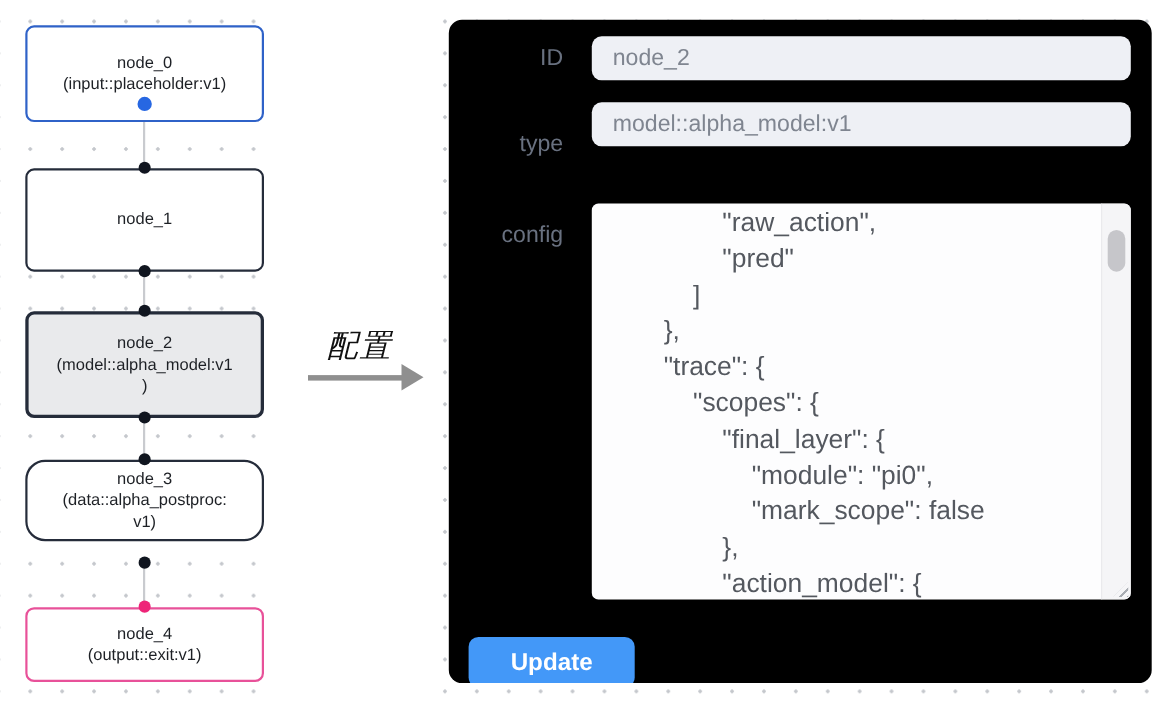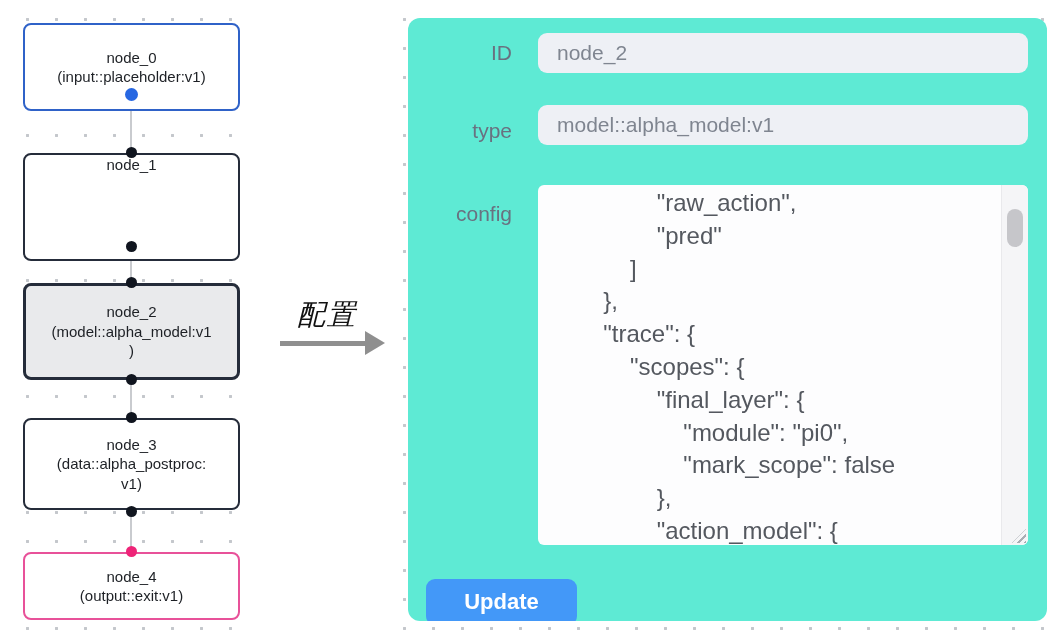--- a/index.html
+++ b/index.html
@@ -62,21 +62,21 @@
   .anno-arrow-head {
     position: absolute; left: 365px; top: 331px; width: 0; height: 0; z-index: 2;
     border-top: 12px solid transparent;
     border-bottom: 12px solid transparent;
     border-left: 20px solid #8f8f8f;
   }
 
   
   .panel {
     position: absolute; left: 408px; top: 18px; width: 639px; height: 603px;
-    background: #5eead4; border-radius: 12px; z-index: 5; overflow: hidden;
+    background: #000000; border-radius: 12px; z-index: 5; overflow: hidden;
   }
   .panel-label {
     position: absolute; left: 0; width: 104px;
     text-align: right;
     font-size: 21px; line-height: 22px; color: #697180;
   }
   .field-input {
     position: absolute; left: 130px; width: 490px; height: 40px;
     box-sizing: border-box;
     background: #eef0f5; border: none; border-radius: 9px;
@@ -125,31 +125,31 @@
   <div class="edge" style="top:93px;height:60px;"></div>
   <div class="edge" style="top:247px;height:36px;"></div>
   <div class="edge" style="top:380px;height:38px;"></div>
   <div class="edge" style="top:512px;height:40px;"></div>
 
   <div class="node node-input" style="top:23px;height:88px;">
     <div>node_0</div>
     <div class="sub">(input::placeholder:v1)</div>
   </div>
 
-  <div class="node" style="top:153px;height:108px;justify-content:space-between;">
+  <div class="node" style="top:153px;height:94px;">
     <div>node_1</div>
   </div>
 
   <div class="node node-selected" style="top:283px;height:97px;">
     <div>node_2</div>
     <div class="sub">(model::alpha_model:v1
 )</div>
   </div>
 
-  <div class="node" style="top:418px;height:92px;">
+  <div class="node" style="top:418px;height:74px;border-radius:18px;">
     <div>node_3</div>
     <div class="sub">(data::alpha_postproc:
 v1)</div>
   </div>
 
   <div class="node node-output" style="top:552px;height:68px;">
     <div>node_4</div>
     <div class="sub">(output::exit:v1)</div>
   </div>
 
@@ -166,21 +166,21 @@
 <div class="anno-label">配置</div>
 <div class="anno-arrow-shaft"></div>
 <div class="anno-arrow-head"></div>
 
 <div class="panel">
 
   <div class="panel-label" style="top:24px;">ID</div>
   <input class="field-input" style="top: 15px;" type="text" value="node_2">
 
   <div class="panel-label" style="top:102px;">type</div>
-  <input class="field-input" style="top: 87px;" type="text" value="model::alpha_model:v1">
+  <input class="field-input" style="top: 75px;" type="text" value="model::alpha_model:v1">
 
   <div class="panel-label" style="top:185px;">config</div>
   <div class="config-box">
     <pre class="config-text">                "raw_action",
                 "pred"
             ]
         },
         "trace": {
             "scopes": {
                 "final_layer": {

